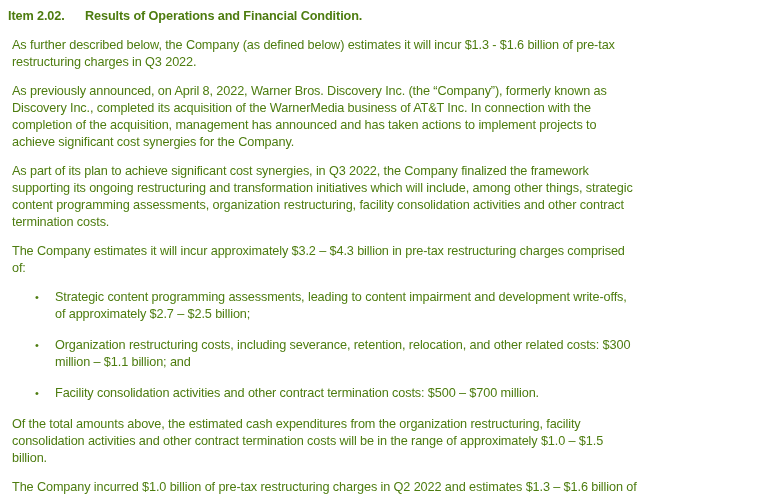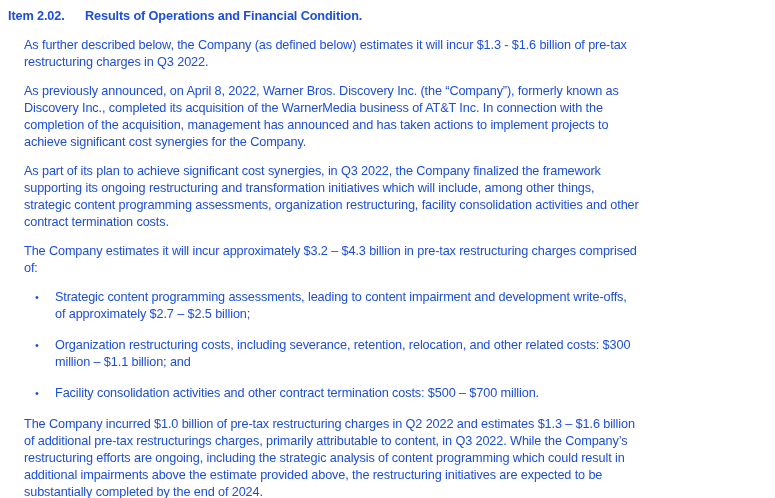--- a/index.html
+++ b/index.html
@@ -10,36 +10,36 @@
   .doc-page {
     width: 652px;
     height: 498px;
     background: #ffffff;
     box-sizing: border-box;
     padding: 8px 12px 12px 8px;
     font-family: "Liberation Sans", sans-serif;
     font-size: 12.7px;
     line-height: 17px;
     letter-spacing: -0.12px;
-    color: #1d4ed8;
+    color: #4d7c0f;
     overflow: hidden;
   }
   .heading {
     font-weight: 700;
     margin: 0 0 12px 0;
   }
   .heading .item-label {
     display: inline-block;
   }
   .heading .item-title {
     display: inline-block;
     margin-left: 17px;
   }
   .para {
-    margin: 0 0 12px 16px;
+    margin: 0 0 12px 4px;
   }
   .bullet-list {
     margin: 0 0 0 0;
     padding: 0;
     list-style: none;
   }
   .bullet-item {
     display: flex;
     margin: 0 0 14px 0;
   }
@@ -82,16 +82,17 @@
     <li class="bullet-item">
       <span class="bullet-glyph">•</span>
       <span class="bullet-text">Organization restructuring costs, including severance, retention, relocation, and other related costs: $300 million – $1.1 billion; and</span>
     </li>
     <li class="bullet-item">
       <span class="bullet-glyph">•</span>
       <span class="bullet-text">Facility consolidation activities and other contract termination costs: $500 – $700 million.</span>
     </li>
   </ul>
 
+  <p class="para">Of the total amounts above, the estimated cash expenditures from the organization restructuring, facility consolidation activities and other contract termination costs will be in the range of approximately $1.0 – $1.5 billion.</p>
 
   <p class="para">The Company incurred $1.0 billion of pre-tax restructuring charges in Q2 2022 and estimates $1.3 – $1.6 billion of additional pre-tax restructurings charges, primarily attributable to content, in Q3 2022. While the Company’s restructuring efforts are ongoing, including the strategic analysis of content programming which could result in additional impairments above the estimate provided above, the restructuring initiatives are expected to be substantially completed by the end of 2024.</p>
 
 </div>
 
 </body></html>

